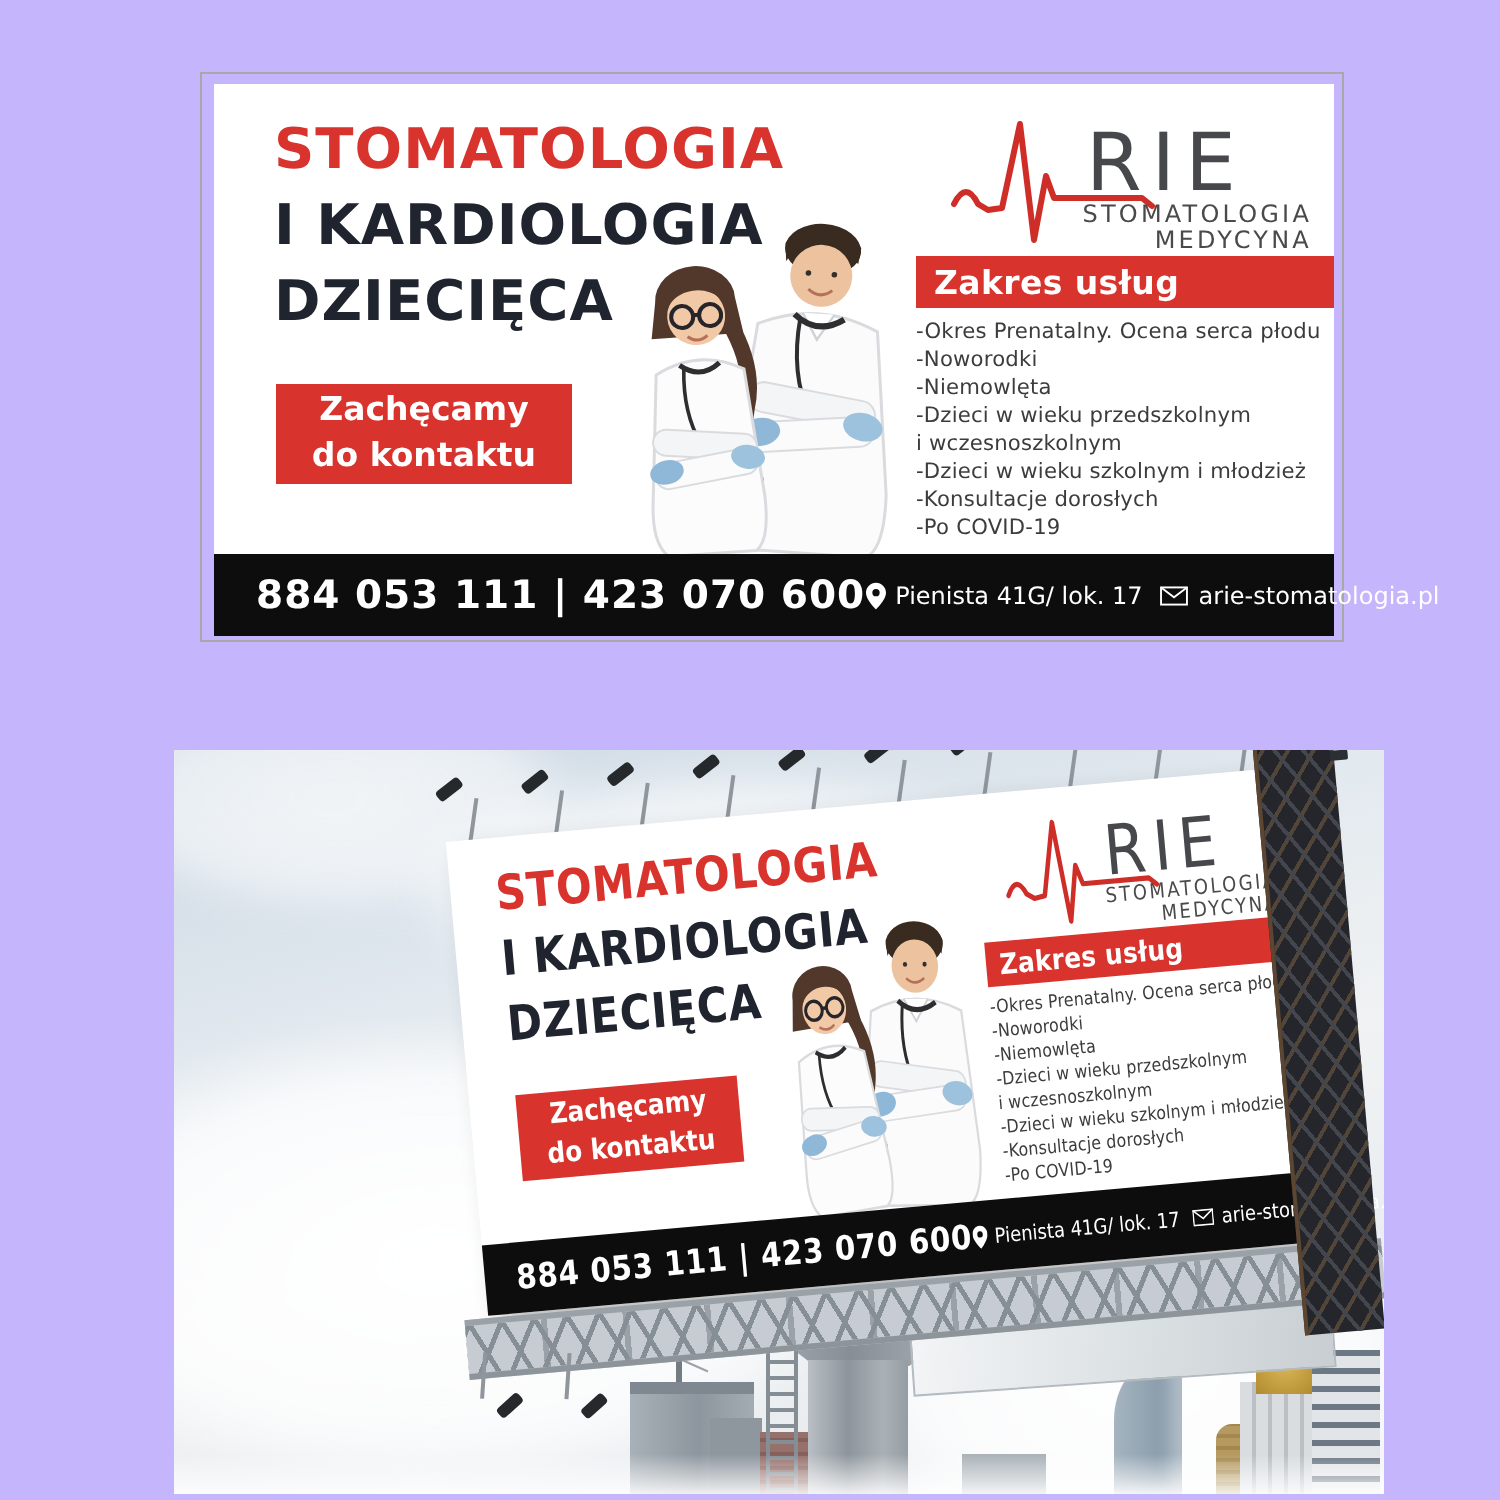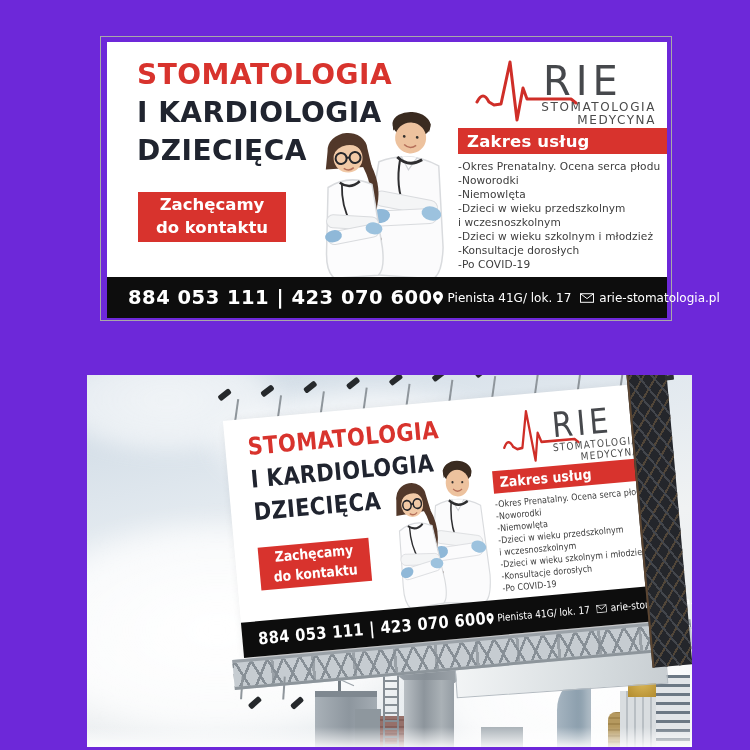--- a/index.html
+++ b/index.html
@@ -5,21 +5,21 @@
   :root{
     --accent:#d8332d;
     --navy:#20242f;
     --bar-black:#0d0d0d;
     --steel-dark:#24262b;
     --steel-light:#c3c9ce;
   }
   *{margin:0;padding:0;box-sizing:border-box;}
   html,body{background:#fff;}
   body{font-family:"DejaVu Sans","Liberation Sans",sans-serif;}
-  .canvas{position:relative;width:750px;height:750px;background:#6d28d9;overflow:hidden;}
+  .canvas{position:relative;width:750px;height:750px;background:#c4b5fd;overflow:hidden;}
 
   
   .board{position:relative;width:560px;height:276px;background:#fff;}
   .headline{position:absolute;left:30px;top:14px;font-weight:bold;font-size:28px;line-height:38px;letter-spacing:0.5px;color:var(--navy);}
   .headline .hl1{color:var(--accent);}
   .cta{position:absolute;left:31px;top:150px;width:148px;height:50px;background:var(--accent);color:#fff;
        font-weight:bold;font-size:16.5px;line-height:1.38;display:flex;flex-direction:column;align-items:center;justify-content:center;text-align:center;}
   .kids{position:absolute;left:178px;top:58px;width:200px;height:177px;}
   .logo{position:absolute;left:366px;top:8px;width:188px;height:78px;}
   .svc-bar{position:absolute;left:351px;top:86px;width:209px;height:26px;background:var(--accent);color:#fff;

